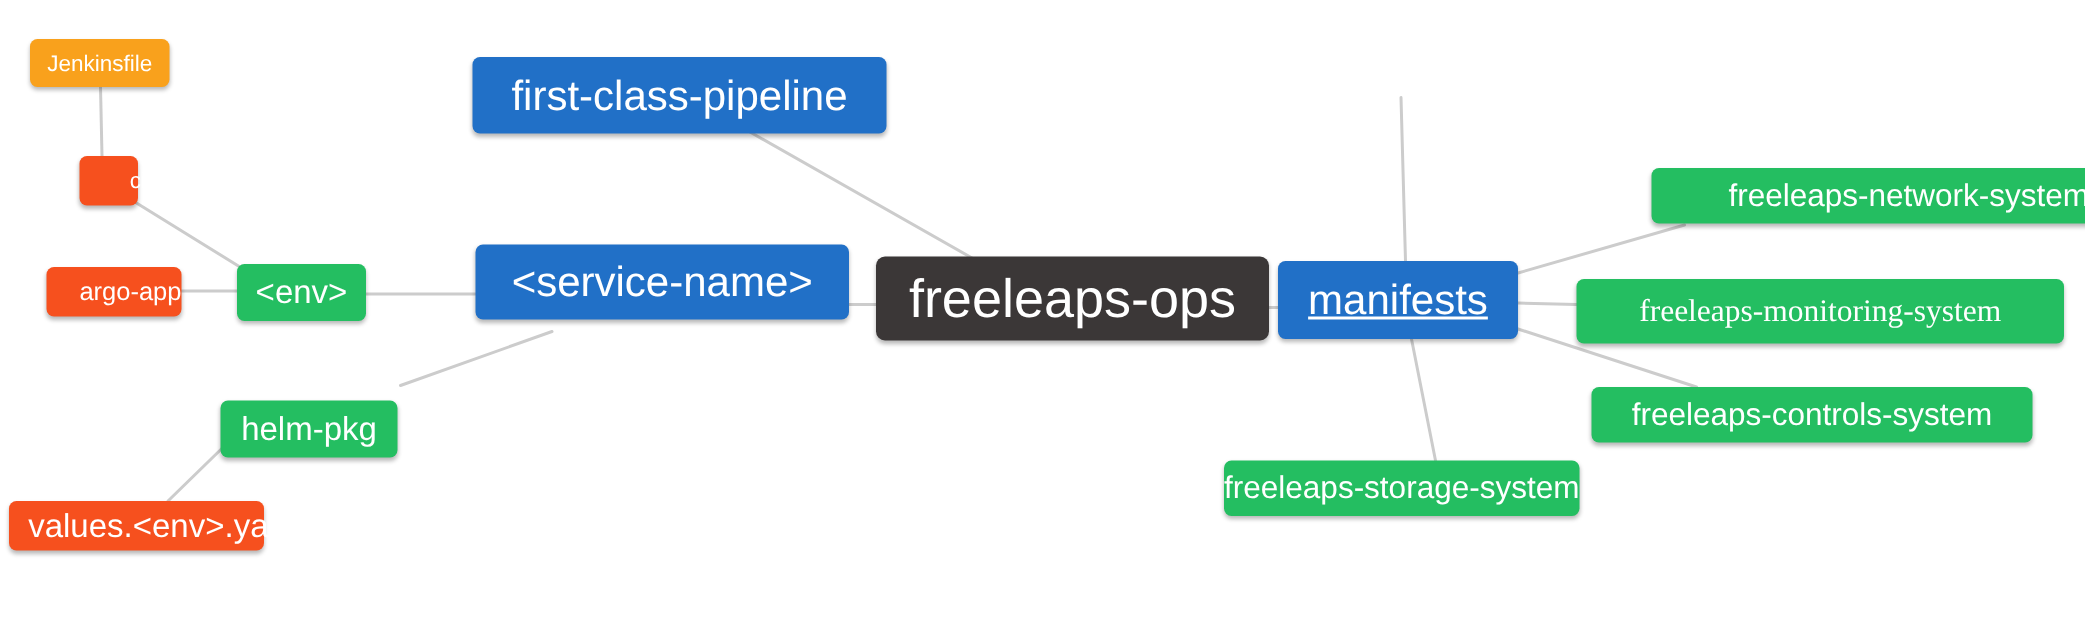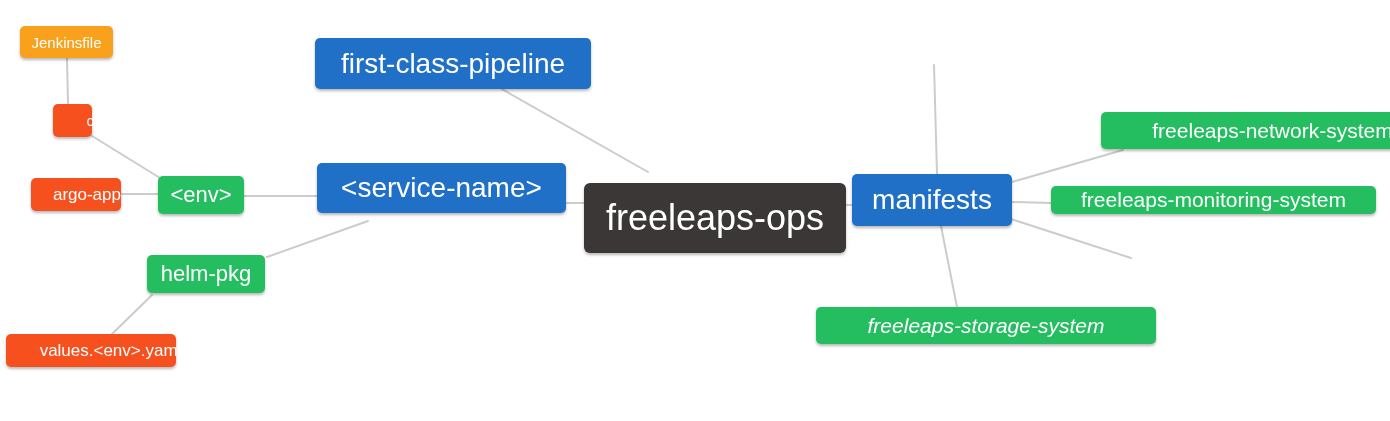--- a/index.html
+++ b/index.html
@@ -40,29 +40,29 @@
   .c-orange { background: #f9a11c; }
   .c-red    { background: #f6501e; padding-left: 39px; }
   .c-dark   { background: #3b3737; border-radius: 6px; }
 
   #node-jenkinsfile      { left: 20px;  top: 26px;  width: 93px;  height: 32px; font-size: 15px; }
   #node-ci               { left: 53px;  top: 104px; width: 32px;  height: 33px; font-size: 15px; }
   #node-argo-app         { left: 31px;  top: 178px; width: 90px;  height: 33px; font-size: 17px; justify-content: flex-end; }
   #node-env              { left: 158px; top: 176px; width: 86px;  height: 38px; font-size: 22px; }
   #node-first-class-pipeline { left: 315px; top: 38px;  width: 276px; height: 51px; font-size: 28px; }
   #node-service-name     { left: 317px; top: 163px; width: 249px; height: 50px; font-size: 28px; }
-  #node-freeleaps-ops    { left: 584px; top: 171px; width: 262px; height: 70px; font-size: 36px; margin-top: 12px; }
-  #node-manifests        { left: 852px; top: 174px; width: 160px; height: 52px; font-size: 28px; }
+  #node-freeleaps-ops    { left: 584px; top: 171px; width: 262px; height: 56px; font-size: 36px; }
+  #node-manifests        { left: 852px; top: 174px; width: 160px; height: 52px; font-size: 28px; text-decoration: underline; }
   #node-devops-system    { left: 797px; top: 29px;  width: 289px; height: 36px; font-size: 21px; }
   #node-network-system   { left: 1055px; top: 112px; width: 343px; height: 37px; font-size: 21px; margin-left: 46px; }
-  #node-monitoring-system{ left: 1051px; top: 186px; width: 325px; height: 28px; font-size: 21px; }
+  #node-monitoring-system{ left: 1051px; top: 186px; width: 325px; height: 43px; font-size: 21px; font-family: Liberation Serif, serif; }
   #node-controls-system  { left: 1061px; top: 258px; width: 294px; height: 37px; font-size: 21px; }
-  #node-storage-system   { left: 816px; top: 307px; width: 340px; height: 37px; font-size: 21px; font-style: italic; }
-  #node-helm-pkg         { left: 147px; top: 255px; width: 118px; height: 38px; font-size: 22px; }
-  #node-values-env-yaml  { left: 6px;   top: 334px; width: 170px; height: 33px; font-size: 17px; }
+  #node-storage-system   { left: 816px; top: 307px; width: 237px; height: 37px; font-size: 21px; }
+  #node-helm-pkg         { left: 147px; top: 267px; width: 118px; height: 38px; font-size: 22px; }
+  #node-values-env-yaml  { left: 6px;   top: 334px; width: 170px; height: 33px; font-size: 22px; }
 </style>
 </head>
 <body>
 
 <div id="canvas">
 
   <svg id="edge-layer" viewBox="0 0 1390 421" xmlns="http://www.w3.org/2000/svg">
     <line x1="67" y1="58" x2="68" y2="104"></line>
     <line x1="84" y1="131" x2="160" y2="178"></line>
     <line x1="121" y1="194" x2="158" y2="194"></line>
@@ -113,20 +113,23 @@
 
 
   <div class="node c-green" id="node-network-system">
     <span>freeleaps-network-system</span>
   </div>
 
   <div class="node c-green" id="node-monitoring-system">
     <span>freeleaps-monitoring-system</span>
   </div>
 
+  <div class="node c-green" id="node-controls-system">
+    <span>freeleaps-controls-system</span>
+  </div>
 
   <div class="node c-green" id="node-storage-system">
     <span>freeleaps-storage-system</span>
   </div>
 
   <div class="node c-green" id="node-helm-pkg">
     <span>helm-pkg</span>
   </div>
 
   <div class="node c-red" id="node-values-env-yaml">

